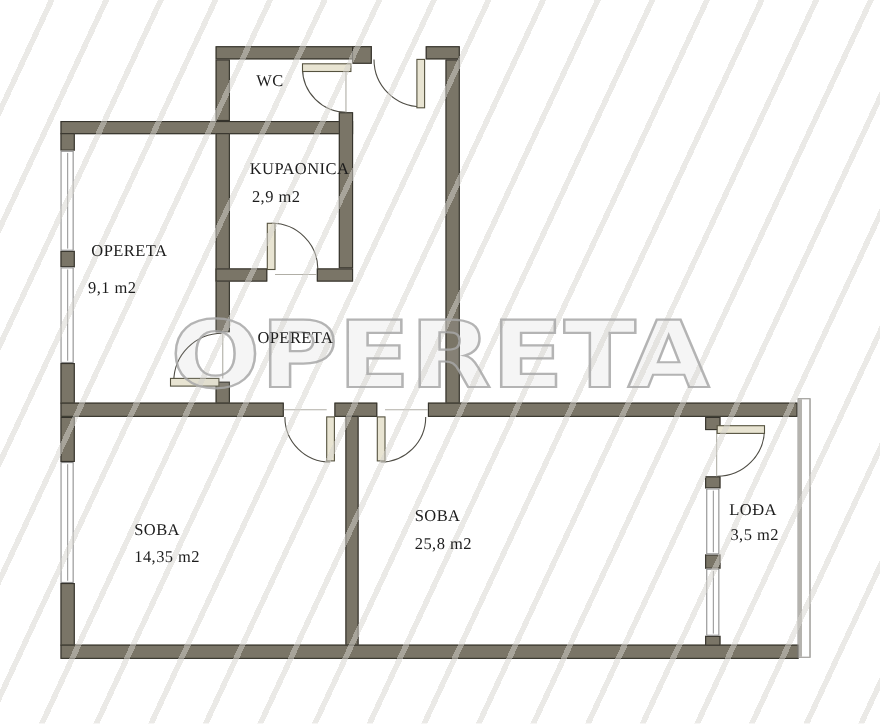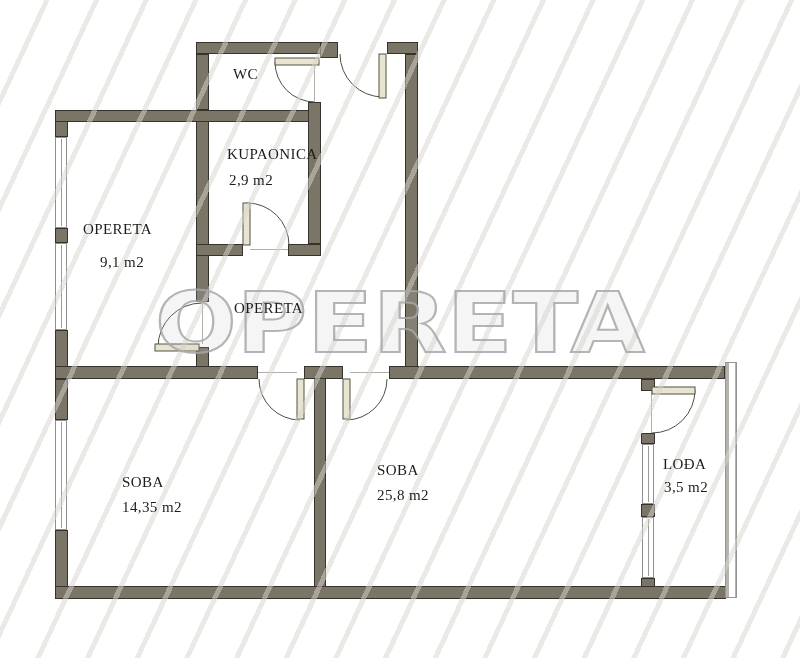--- a/index.html
+++ b/index.html
@@ -91,21 +91,21 @@
 
   <div class="lbl info" style="left:473px;top:64px">
   </div>
 
   <div class="lbl" style="left:233px;top:66px">WC</div>
 
   <div class="lbl" style="left:227px;top:146px">KUPAONICA</div>
   <div class="lbl" style="left:229px;top:172px">2,9 m2</div>
 
   <div class="lbl" style="left:83px;top:221px">OPERETA</div>
-  <div class="lbl" style="left:100px;top:254px">9,1 m2</div>
+  <div class="lbl" style="left:80px;top:254px">9,1 m2</div>
 
   <div class="lbl" style="left:234px;top:300px">OPERETA</div>
 
   <div class="lbl" style="left:122px;top:474px">SOBA</div>
   <div class="lbl" style="left:122px;top:499px">14,35 m2</div>
 
   <div class="lbl" style="left:377px;top:462px">SOBA</div>
   <div class="lbl" style="left:377px;top:487px">25,8 m2</div>
 
   <div class="lbl" style="left:663px;top:456px">LOĐA</div>

